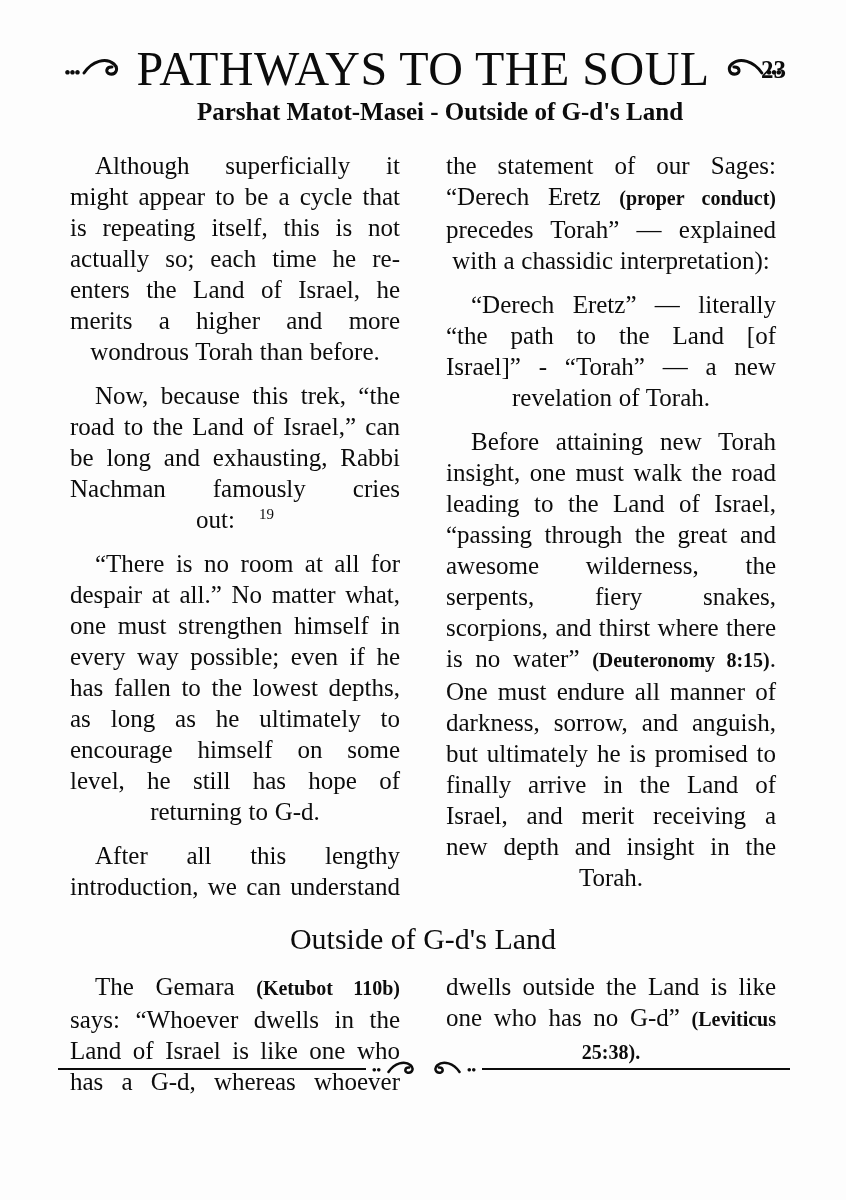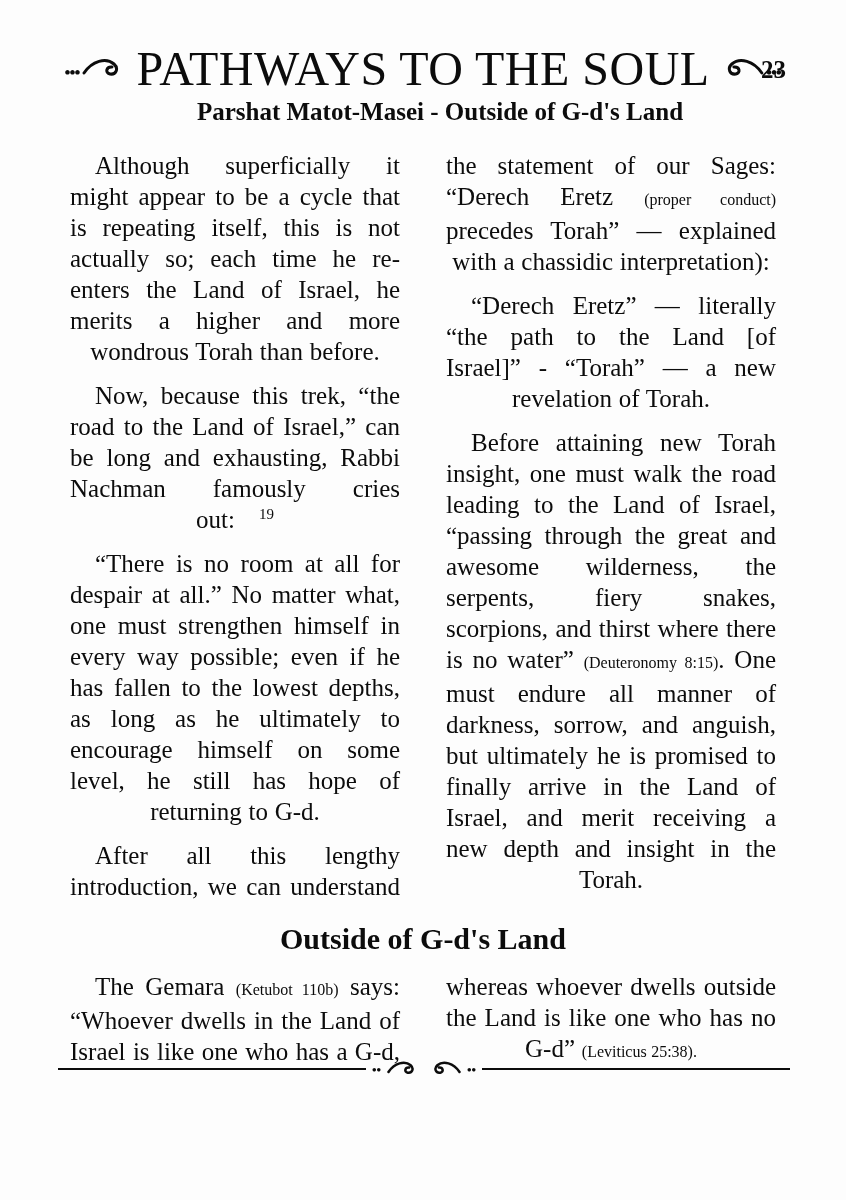--- a/index.html
+++ b/index.html
@@ -19,23 +19,23 @@
   .subtitle{font-size:25px;font-weight:bold;margin:4px 0 0 0;line-height:1.1;padding-left:34px;}
   
   .content{width:706px;margin:24px auto 0 auto;}
   .cols{column-count:2;column-gap:46px;column-fill:balance;}
   p.bp{
     font-size:25px;line-height:31px;margin:0 0 13px 0;
     text-align:justify;text-align-last:center;text-indent:25px;
     hyphens:none;word-spacing:.5px;
   }
   p.bp:last-child{margin-bottom:0;}
-  .run-small{font-size:16px;}
+  .run-small{font-size:20px;font-weight:bold;}
   .run-sup{font-size:15px;vertical-align:super;line-height:0;margin-left:24px;}
-  .sec-heading{font-size:30px;font-weight:bold;text-align:center;margin:20px 0 16px 0;line-height:1.1;}
+  .sec-heading{font-size:30px;font-weight:normal;text-align:center;margin:20px 0 16px 0;line-height:1.1;}
   
   .footer-divider{
     position:absolute;left:58px;right:56px;top:1058px;
     display:flex;align-items:center;gap:6px;
   }
   .rule{flex:1;border-top:2.5px solid #0c0c0c;height:0;}
   .divider-label{
     font-family:"DejaVu Serif","Liberation Serif",serif;
     font-style:italic;font-weight:bold;font-size:27px;white-space:nowrap;padding:0 2px;
   }

